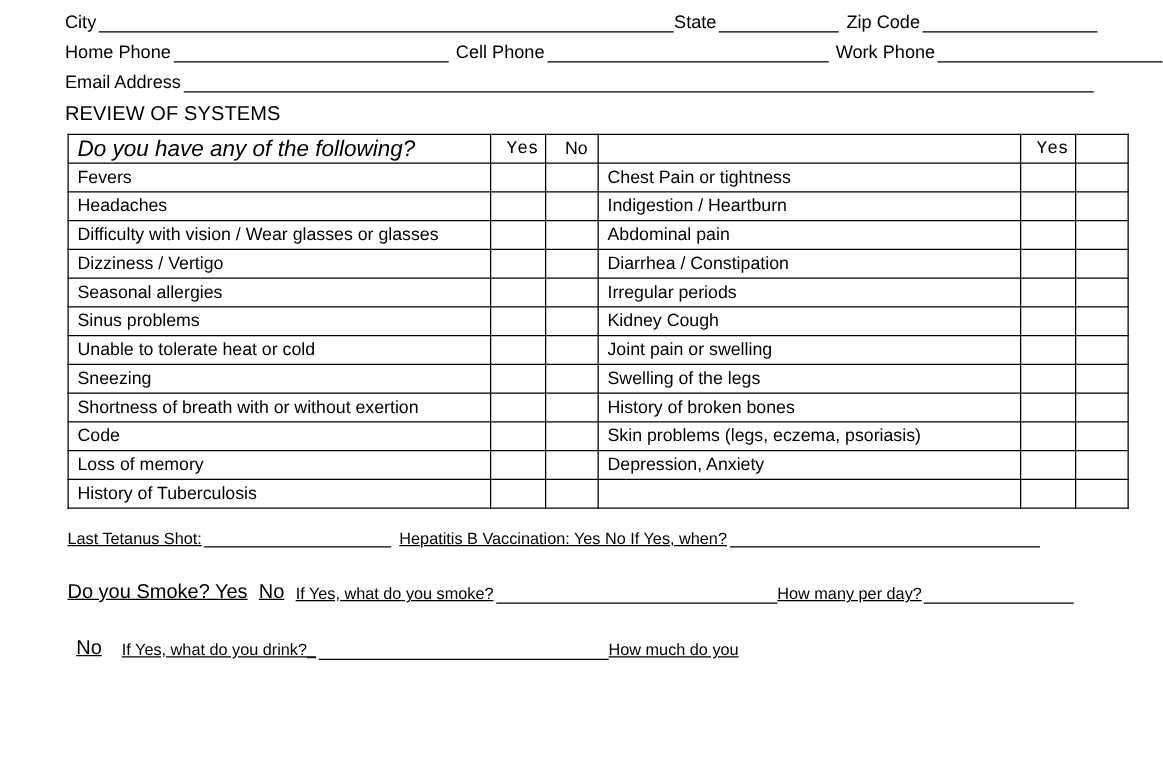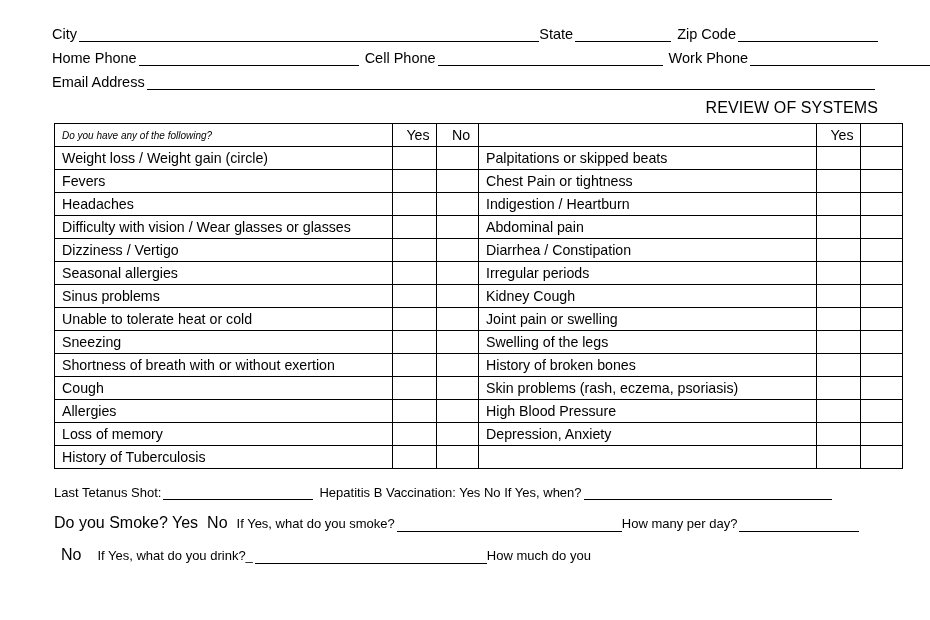--- a/index.html
+++ b/index.html
@@ -12,21 +12,21 @@
     background: #ffffff;
     font-family: "Liberation Sans", sans-serif;
     color: #000000;
     overflow: hidden;
   }
   .page {
     position: relative;
     width: 930px;
     height: 620px;
     box-sizing: border-box;
-    padding: 16px 52px 0 52px;
+    padding: 0 52px 0 52px;
   }
 
   
   .demo-block {
     padding-top: 2px;
   }
   .line-row {
     display: flex;
     align-items: flex-end;
     font-size: 14.5px;
@@ -55,21 +55,20 @@
   .rule.w-race { flex: 0 0 205px; }
   .rule.w-email { flex: 0 0 728px; }
   .gap6 { flex: 0 0 6px; }
 
   
   .section-title {
     font-size: 16px;
     margin-top: 9px;
     margin-bottom: 6px;
     letter-spacing: .1px;
-    text-align: right;
   }
 
   
   table.ros {
     border-collapse: collapse;
     width: 825px;
     margin-left: 2px;
     table-layout: fixed;
   }
   table.ros td {
@@ -84,51 +83,53 @@
   td.c-yes1   { width: 36px; text-align: center; padding-left: 0; }
   td.c-no1    { width: 34px; text-align: center; padding-left: 0; }
   td.c-right  { width: 330px; }
   td.c-yes2   { width: 36px; text-align: center; padding-left: 0; }
   td.c-no2    { width: 34px; text-align: center; padding-left: 0; }
   tr.head td {
     font-style: normal;
   }
   tr.head td.c-left {
     font-style: italic;
-    font-size: 10px;
+    font-size: 18px;
   }
   tr.head td.c-yes1, tr.head td.c-yes2 {
     font-size: 14.2px;
+    font-family: Liberation Mono, monospace;
   }
   tr.head td.c-no1 {
     font-size: 14.2px;
   }
 
   
   .bottom {
     margin-top: 9px;
     margin-left: 2px;
+    text-decoration: underline;
   }
   .b-row {
     display: flex;
     align-items: flex-end;
     white-space: nowrap;
     font-size: 13px;
     height: 22px;
   }
   .b-row .lbl { line-height: 15px; }
   .rule.w-tetanus { flex: 0 0 150px; }
   .rule.w-hep { flex: 0 0 248px; }
 
   .b-row-big {
     display: flex;
     align-items: flex-end;
     white-space: nowrap;
     height: 26px;
-    margin-top: 6px;
+    margin-top: 19px;
     text-align: right;
   }
   .big {
     font-size: 16px;
     line-height: 18px;
   }
   .small {
     font-size: 13px;
     line-height: 16px;
   }
@@ -180,28 +181,20 @@
       <tr class="head">
         <td class="c-left">Do you have any of the following?</td>
         <td class="c-yes1">Yes</td>
         <td class="c-no1">No</td>
         <td class="c-right"></td>
         <td class="c-yes2">Yes</td>
         <td class="c-no2"></td>
       </tr>
 
       <tr>
-        <td class="c-left">Weight loss / Weight gain (circle)</td>
-        <td class="c-yes1"></td>
-        <td class="c-no1"></td>
-        <td class="c-right">Palpitations or skipped beats</td>
-        <td class="c-yes2"></td>
-        <td class="c-no2"></td>
-      </tr>
-      <tr>
         <td class="c-left">Fevers</td>
         <td class="c-yes1"></td>
         <td class="c-no1"></td>
         <td class="c-right">Chest Pain or tightness</td>
         <td class="c-yes2"></td>
         <td class="c-no2"></td>
       </tr>
       <tr>
         <td class="c-left">Headaches</td>
         <td class="c-yes1"></td>
@@ -260,32 +253,24 @@
       </tr>
       <tr>
         <td class="c-left">Shortness of breath with or without exertion</td>
         <td class="c-yes1"></td>
         <td class="c-no1"></td>
         <td class="c-right">History of broken bones</td>
         <td class="c-yes2"></td>
         <td class="c-no2"></td>
       </tr>
       <tr>
-        <td class="c-left">Cough</td>
-        <td class="c-yes1"></td>
-        <td class="c-no1"></td>
-        <td class="c-right">Skin problems (rash, eczema, psoriasis)</td>
-        <td class="c-yes2"></td>
-        <td class="c-no2"></td>
-      </tr>
-      <tr>
-        <td class="c-left">Allergies</td>
-        <td class="c-yes1"></td>
-        <td class="c-no1"></td>
-        <td class="c-right">High Blood Pressure</td>
+        <td class="c-left">Code</td>
+        <td class="c-yes1"></td>
+        <td class="c-no1"></td>
+        <td class="c-right">Skin problems (legs, eczema, psoriasis)</td>
         <td class="c-yes2"></td>
         <td class="c-no2"></td>
       </tr>
       <tr>
         <td class="c-left">Loss of memory</td>
         <td class="c-yes1"></td>
         <td class="c-no1"></td>
         <td class="c-right">Depression, Anxiety</td>
         <td class="c-yes2"></td>
         <td class="c-no2"></td>

